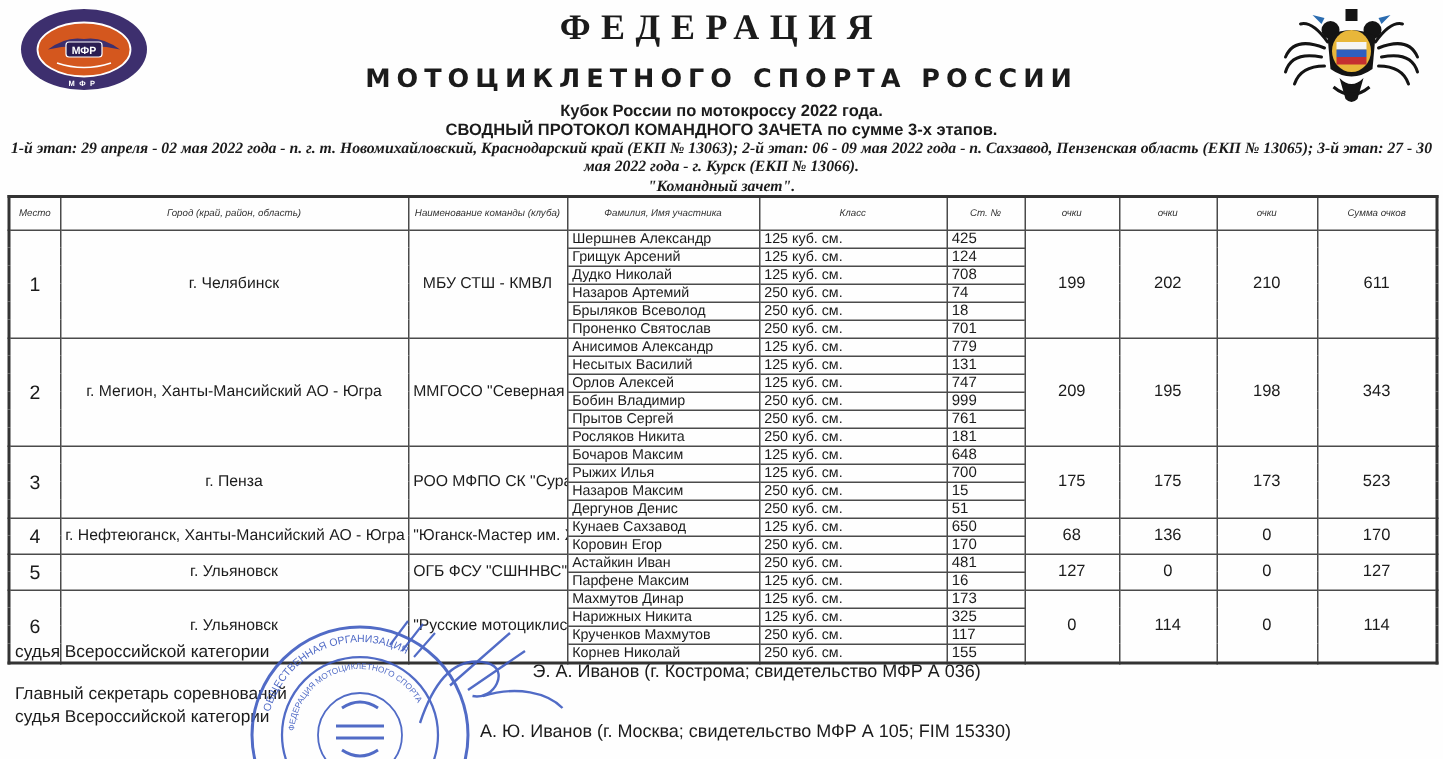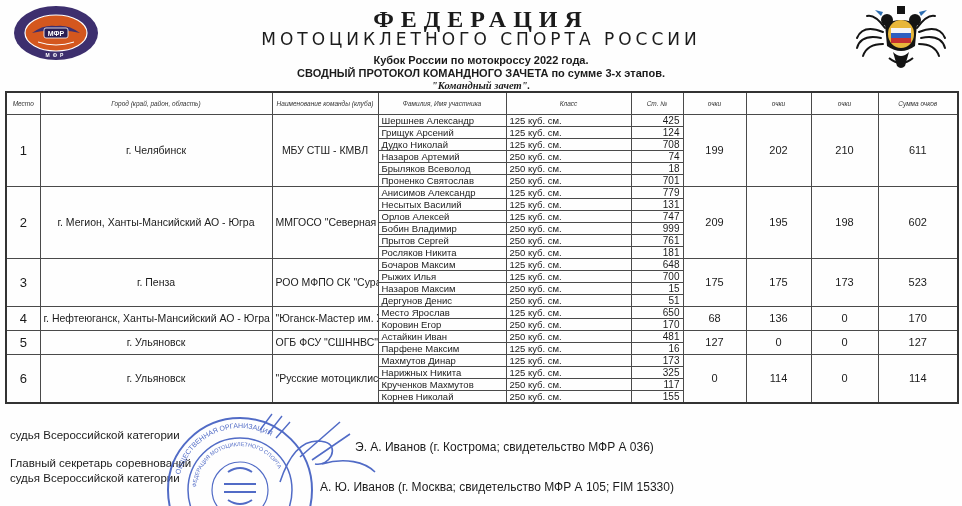--- a/index.html
+++ b/index.html
@@ -4,22 +4,22 @@
 <style>
   * { box-sizing: border-box; margin: 0; padding: 0; }
   html,body { width:962px; height:506px; overflow:hidden; background:#fff;
     font-family:"Liberation Sans", sans-serif; color:#1b1b1b; }
   .page { position:relative; width:962px; height:506px; background:#fefefe; }
 
   
   .org-title { text-align:center; padding-top:7px; line-height:1.0; }
   .org-title .l1 { font-family:Liberation Serif, serif; font-weight:800;
     font-size:24px; letter-spacing:7px; }
-  .org-title .l2 { font-family:"DejaVu Sans", sans-serif; font-weight:400;
-    font-size:17px; letter-spacing:4px; margin-top:0; }
+  .org-title .l2 { font-family:"DejaVu Sans", sans-serif; font-weight:700;
+    font-size:17px; letter-spacing:4px; margin-top:14px; }
   .sub { text-align:center; font-weight:bold; }
   .sub1 { font-size:11px; margin-top:6px; }
   .sub2 { font-size:11px; margin-top:1px; }
   .stageline { font-family:"Liberation Serif", serif; font-style:italic; font-weight:bold;
     font-size:10.5px; margin:1px 4px 0 4px; line-height:1.15; }
   .sub3 { font-family:"Liberation Serif", serif; font-style:italic; font-weight:bold;
     font-size:10.5px; margin-top:1px; }
 
   .logo-left { position:absolute; left:12px; top:4px; width:88px; height:58px; }
   .logo-right { position:absolute; left:845px; top:2px; width:112px; height:72px; }
@@ -36,21 +36,21 @@
   table.protocol td, table.protocol th { border:1px solid #4a4a4a; padding:0 3px;
     overflow:hidden; white-space:nowrap; }
   table.protocol { border:2px solid #333; }
   th.hdr { font-size:6.5px; font-style:italic; font-weight:normal; color:#333;
     height:22px; text-align:center; white-space:normal; line-height:1.1; }
   td.place  { text-align:center; font-size:13px; }
   td.city   { text-align:center; font-size:10.5px; white-space:normal; }
   td.team   { text-align:center; font-size:10.5px; white-space:normal; line-height:1.15; }
   td.rname  { font-size:9.5px; height:11px; }
   td.rclass { font-size:9.5px; }
-  td.rnum   { text-align:right; font-size:10px; }
+  td.rnum   { text-align:left; font-size:10px; }
   td.pts, td.total { text-align:center; font-size:11px; }
 
   
   .footer { position:absolute; left:10px; top:428px; width:952px; font-size:11.5px; }
   .judge-block { margin-bottom:14px; line-height:1.25; }
   .judge-name1 { position:absolute; left:345px; top:12px; font-size:12px; }
   .judge-name2 { position:absolute; left:310px; top:52px; font-size:12px; }
   .jb2 { margin-top:11px; }
 
   .stamp { position:absolute; left:140px; top:412px; }
@@ -89,20 +89,21 @@
     <path d="M48 50 Q56 58 64 50 L60 64 Q56 68 52 64 Z" fill="#141414"></path>
     <path d="M44 56 Q56 66 68 56" stroke="#141414" stroke-width="2" fill="none"></path>
   </svg>
 
   <div class="org-title">
     <div class="l1">ФЕДЕРАЦИЯ</div>
     <div class="l2">МОТОЦИКЛЕТНОГО СПОРТА РОССИИ</div>
   </div>
   <div class="sub sub1">Кубок России по мотокроссу 2022 года.</div>
   <div class="sub sub2">СВОДНЫЙ ПРОТОКОЛ  КОМАНДНОГО  ЗАЧЕТА по сумме 3-х этапов.</div>
+  <div class="sub stageline">1-й этап: 29 апреля - 02 мая 2022 года - п. г. т. Новомихайловский, Краснодарский край (ЕКП № 13063); 2-й этап: 06 - 09 мая 2022 года - п. Сахзавод, Пензенская область (ЕКП № 13065); 3-й этап: 27 - 30 мая 2022 года - г. Курск (ЕКП № 13066).</div>
   <div class="sub sub3">"Командный зачет".</div>
 
 
   <table class="protocol">
     <colgroup>
       <col style="width:34px">
         <col style="width:232px">
         <col style="width:106px">
       <col style="width:128px">
         <col style="width:125px">
@@ -167,21 +168,21 @@
         <tr>
           <td class="place" rowspan="6">2</td>
           <td class="city" rowspan="6">г. Мегион, Ханты-Мансийский АО - Югра</td>
           <td class="team" rowspan="6">ММГОСО "Северная Лига"</td>
           <td class="rname">Анисимов Александр</td>
           <td class="rclass">125 куб. см.</td>
           <td class="rnum">779</td>
           <td class="pts" rowspan="6">209</td>
           <td class="pts" rowspan="6">195</td>
           <td class="pts" rowspan="6">198</td>
-          <td class="total" rowspan="6">602</td>
+          <td class="total" rowspan="6">343</td>
         </tr>
         <tr>
           <td class="rname">Несытых Василий</td>
           <td class="rclass">125 куб. см.</td>
           <td class="rnum">131</td>
         </tr>
         <tr>
           <td class="rname">Орлов Алексей</td>
           <td class="rclass">125 куб. см.</td>
           <td class="rnum">747</td>
@@ -225,21 +226,21 @@
         </tr>
         <tr>
           <td class="rname">Дергунов Денис</td>
           <td class="rclass">250 куб. см.</td>
           <td class="rnum">51</td>
         </tr>
         <tr>
           <td class="place" rowspan="2">4</td>
           <td class="city" rowspan="2">г. Нефтеюганск, Ханты-Мансийский АО - Югра</td>
           <td class="team" rowspan="2">"Юганск-Мастер им. Жилина С.</td>
-          <td class="rname">Место Ярослав</td>
+          <td class="rname">Кунаев Сахзавод</td>
           <td class="rclass">125 куб. см.</td>
           <td class="rnum">650</td>
           <td class="pts" rowspan="2">68</td>
           <td class="pts" rowspan="2">136</td>
           <td class="pts" rowspan="2">0</td>
           <td class="total" rowspan="2">170</td>
         </tr>
         <tr>
           <td class="rname">Коровин Егор</td>
           <td class="rclass">250 куб. см.</td>

